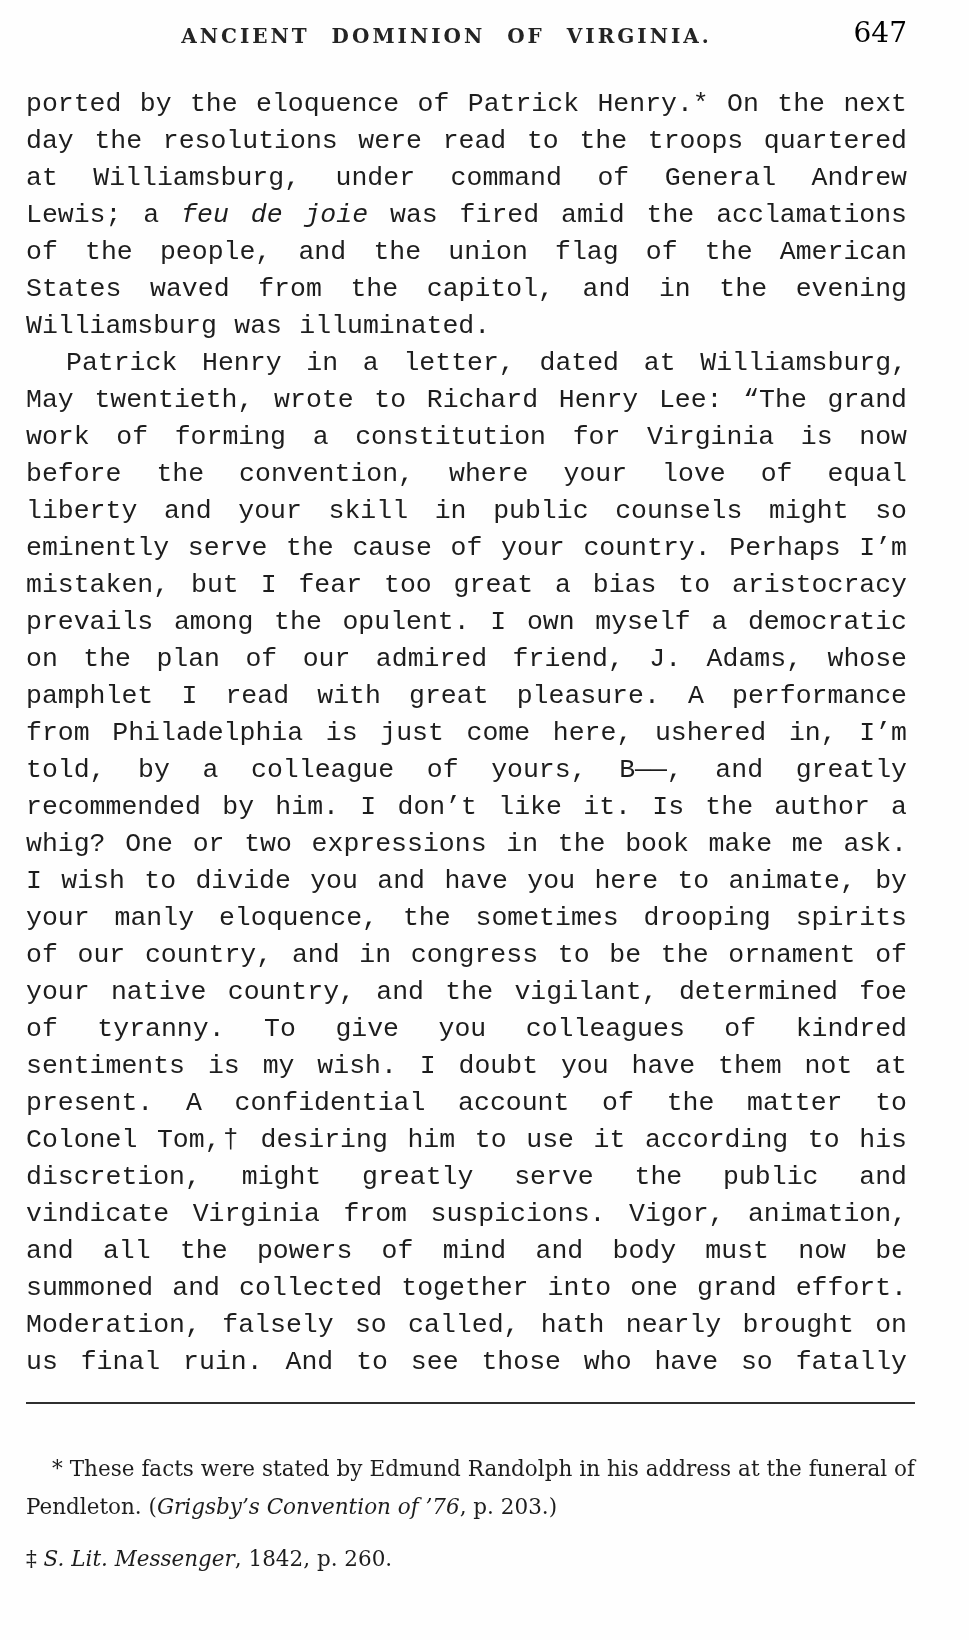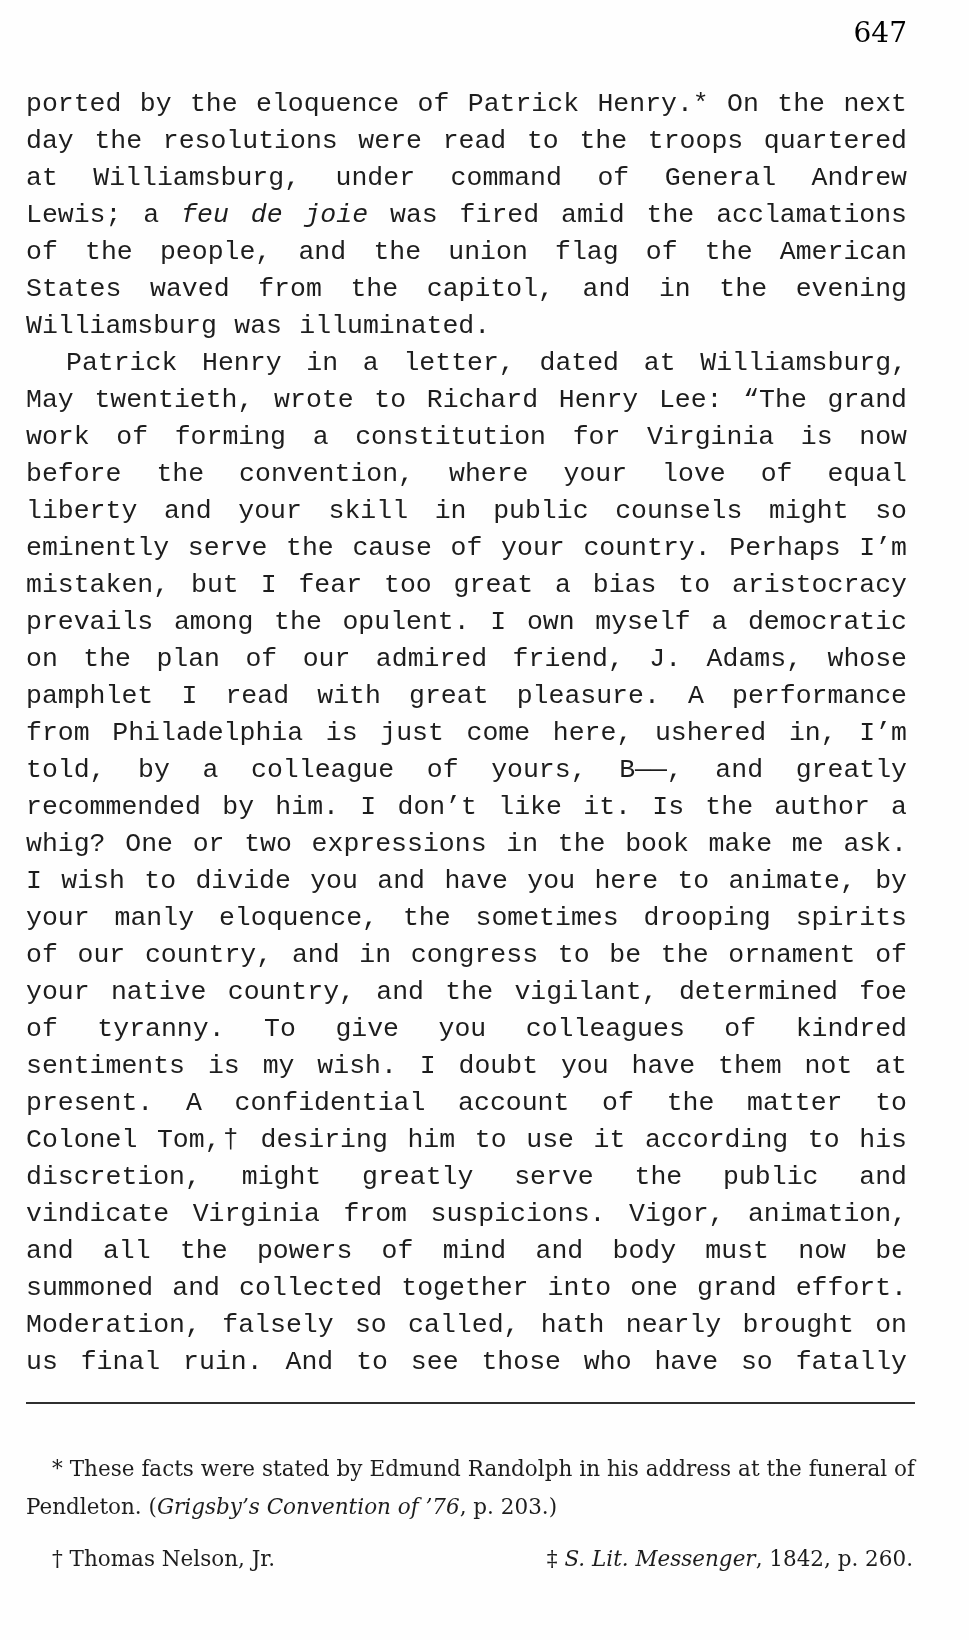--- a/index.html
+++ b/index.html
@@ -84,30 +84,30 @@
   }
   .footnote-left { padding-left: 26px; }
   .footnote-right { padding-right: 2px; }
 </style>
 </head>
 <body>
 
 <div class="page">
 
   <header class="page-header">
+    <div class="running-title">ANCIENT DOMINION OF VIRGINIA.</div>
     <div class="page-number">647</div>
   </header>
 
   <main class="body-text" id="paragraphs">
       <p class="para"><span>ported by the eloquence of Patrick Henry.*  On the next day the resolutions were read to the troops quartered at Williamsburg, under command of General Andrew Lewis; a </span><i>feu de joie</i><span> was fired amid the acclamations of the people, and the union flag of the American States waved from the capitol, and in the evening Williamsburg was illuminated.</span></p>
       <p class="para indent"><span>Patrick Henry in a letter, dated at Williamsburg, May twentieth, wrote to Richard Henry Lee: “The grand work of forming a constitution for Virginia is now before the convention, where your love of equal liberty and your skill in public counsels might so eminently serve the cause of your country.  Perhaps I’m mistaken, but I fear too great a bias to aristocracy prevails among the opulent.  I own myself a democratic on the plan of our admired friend, J. Adams, whose pamphlet I read with great pleasure.  A performance from Philadelphia is just come here, ushered in, I’m told, by a colleague of yours, B——, and greatly recommended by him.  I don’t like it.  Is the author a whig?  One or two expressions in the book make me ask.  I wish to divide you and have you here to animate, by your manly eloquence, the sometimes drooping spirits of our country, and in congress to be the ornament of your native country, and the vigilant, determined foe of tyranny.  To give you colleagues of kindred sentiments is my wish.  I doubt you have them not at present.  A confidential account of the matter to Colonel Tom,† desiring him to use it according to his discretion, might greatly serve the public and vindicate Virginia from suspicions.  Vigor, animation, and all the powers of mind and body must now be summoned and collected together into one grand effort.  Moderation, falsely so called, hath nearly brought on us final ruin.  And to see those who have so fatally advised us still guiding, or at least sharing our public councils, alarms me.”‡</span></p>
     </main>
 
   <div class="footnote-area">
     <div class="footnote-rule"></div>
     <p class="footnote" id="footnote-1"><span>* These facts were stated by Edmund Randolph in his address at the funeral of Pendleton.  (</span><i>Grigsby’s Convention of ’76</i><span>, p. 203.)</span></p>
     <div class="footnote-row">
-      <span class="footnote-left" id="footnote-2"><span>† Thomas Nelson, Jr.</span></span>
       <span class="footnote-right" id="footnote-3"><span>‡ </span><i>S. Lit. Messenger</i><span>, 1842, p. 260.</span></span>
     </div>
   </div>
 
 </div>
 
 </body></html>

